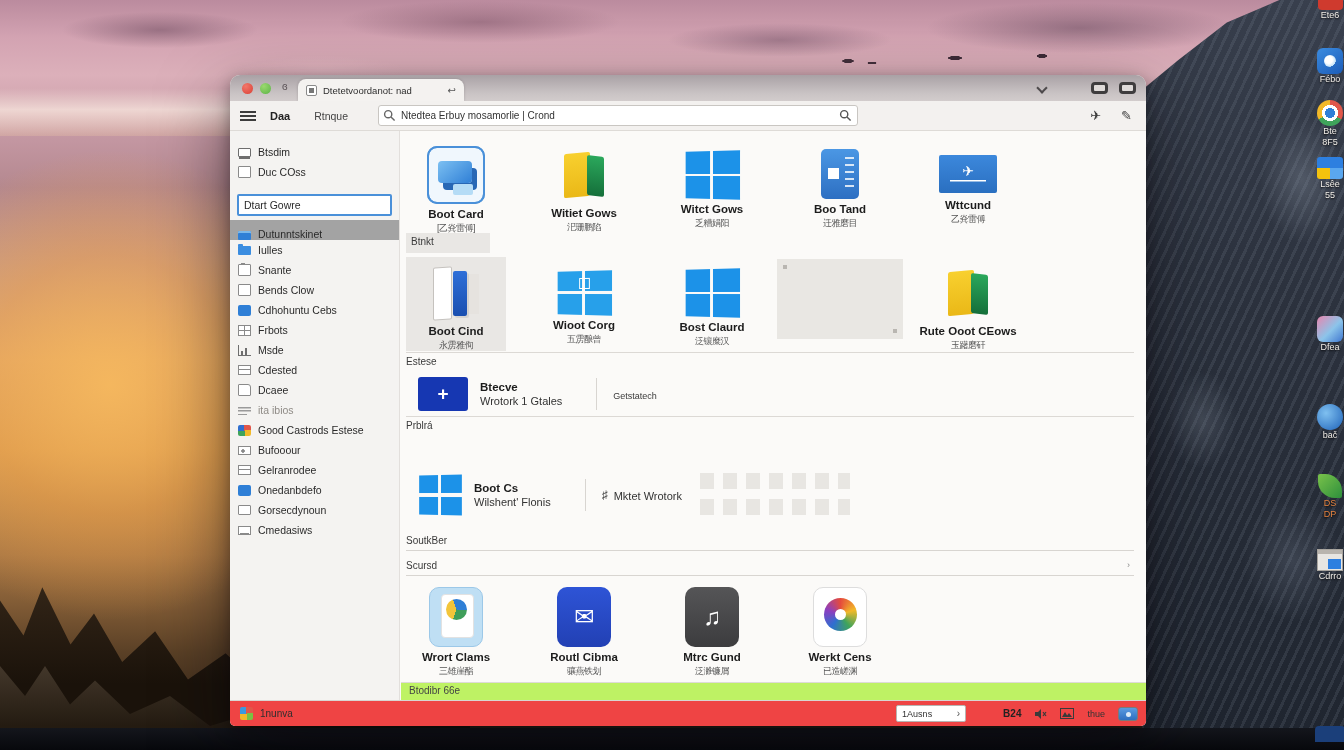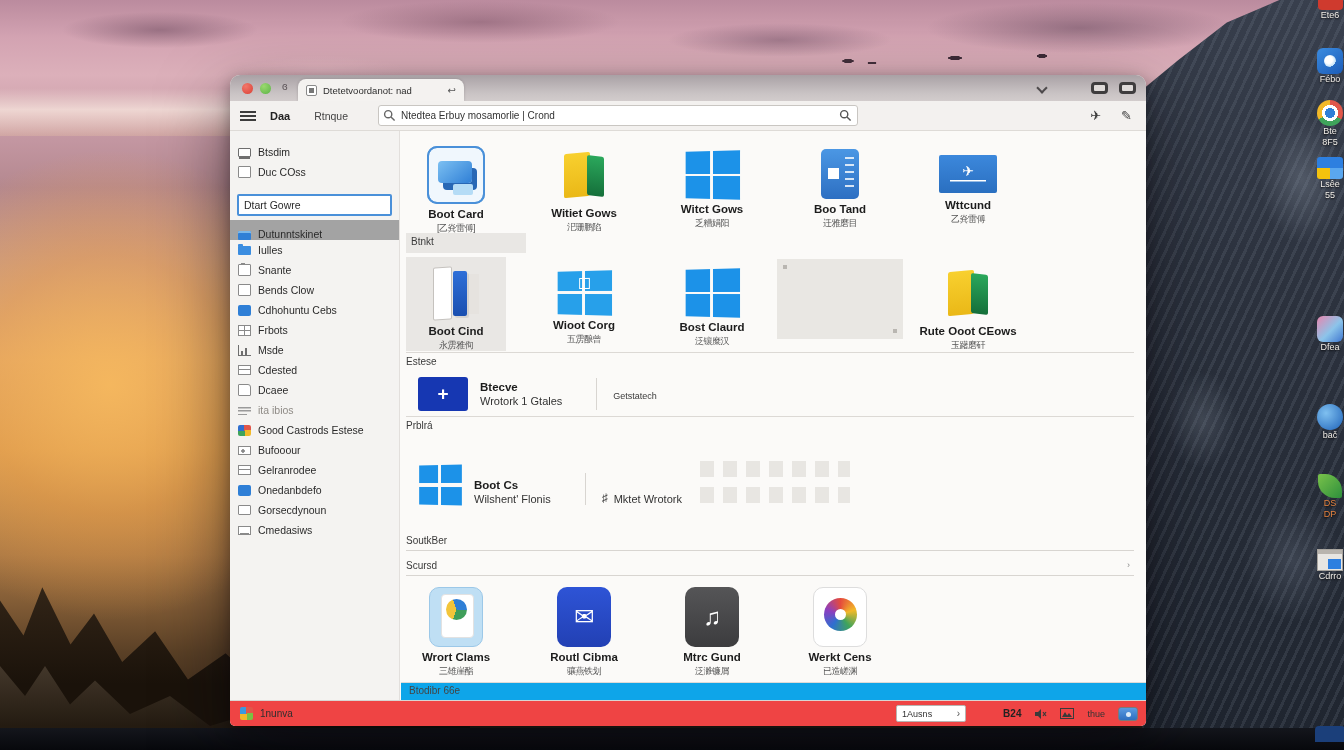--- a/index.html
+++ b/index.html
@@ -167,34 +167,34 @@
   .ticon[data-icon="signblue"]{width:58px;height:38px;flex:none;margin:14px auto 6px;border-radius:2px;
     background:linear-gradient(#fff,#fff) 50% 68%/36px 1.5px no-repeat,linear-gradient(180deg,#3c88dc,#2a6fc0);
     display:flex;align-items:center;justify-content:center;}
   .ticon[data-icon="signblue"]::after{content:"\2708";color:#fff;font-size:14px;margin-top:-6px;}
   .ticon[data-icon="door"]{width:48px;height:56px;flex:none;margin:6px auto 4px;
     background:linear-gradient(#e6e3df,#e6e3df) 36px 9px/11px 40px no-repeat;}
   .ticon[data-icon="door"]::before{content:"";position:absolute;left:1px;top:2px;width:17px;height:51px;background:#fff;border:1px solid #c5c2be;border-radius:2px;transform:skewY(-3deg);}
   .ticon[data-icon="door"]::after{content:"";position:absolute;left:21px;top:6px;width:14px;height:45px;background:linear-gradient(180deg,#2e6fd8,#1a4fb0);border-radius:2px;box-shadow:2px 2px 0 rgba(0,0,0,.08);}
 
   
-  .band{position:absolute;left:5px;top:102px;width:120px;height:20px;background:#e9e7e4;font-size:10px;color:#3a3a3a;padding:3px 0 0 5px;}
+  .band{position:absolute;left:5px;top:102px;width:84px;height:20px;background:#e9e7e4;font-size:10px;color:#3a3a3a;padding:3px 0 0 5px;}
   .sec{position:absolute;left:5px;right:12px;font-size:10px;color:#3a3a3a;}
   .sec.topline{border-top:1px solid #dcd9d5;padding-top:3px;}
   .sec.underline{border-bottom:1px solid #d8d5d1;padding-bottom:4px;}
   .sec-sastod{top:221px;}
   .sec-prblra{top:285px;}
   .sec-soutkber{top:404px;}
   .sec-scursd{top:429px;}
   .sec .sec-arrow{position:absolute;right:4px;top:0;font-size:9px;color:#8a8a8a;}
 
   
   .mrow{position:absolute;left:5px;right:12px;display:flex;align-items:center;}
   .mrow.media{top:242px;height:42px;}
-  .mrow.detail{top:318px;height:56px;align-items:flex-end;}
+  .mrow.detail{top:336px;height:56px;}
   .micon{position:relative;flex:none;}
   .micon[data-icon="signdark"]{width:50px;height:34px;background:#1637b2;border-radius:3px;margin-left:12px;display:flex;align-items:center;justify-content:center;}
   .micon[data-icon="signdark"]::after{content:"+";color:#fff;font-size:19px;font-weight:bold;}
   .micon[data-icon="win44"]{width:44px;height:40px;margin-left:12px;}
   .micon[data-icon="win22"]{width:22px;height:20px;}
   .mtexts{margin-left:12px;}
   .mtitle{display:block;font-size:11.5px;font-weight:bold;color:#1c1c1c;}
   .msub{display:block;font-size:11px;color:#333;margin-top:2px;}
   .vdiv{width:1px;height:32px;background:#d8d5d1;margin-left:34px;flex:none;}
   .badgegrp{margin-left:16px;text-align:center;}
@@ -211,21 +211,21 @@
   .ticon[data-icon="globeapp"]::before{content:"";position:absolute;left:11px;top:6px;width:31px;height:42px;background:#fff;border:1px solid #e2e2e2;border-radius:4px;}
   .ticon[data-icon="globeapp"]::after{content:"";position:absolute;left:16px;top:11px;width:21px;height:21px;border-radius:50%;background:conic-gradient(from 200deg,#f3c53a 0 140deg,#2f7fd6 140deg 250deg,#3f9e5a 250deg 360deg);}
   .ticon[data-icon="mailapp"]{width:54px;height:54px;flex:none;margin:2px auto 4px;border-radius:10px;background:linear-gradient(180deg,#2e54d6,#2240b4);display:flex;align-items:center;justify-content:center;}
   .ticon[data-icon="mailapp"]::after{content:"\2709";color:#fff;font-size:24px;}
   .ticon[data-icon="musicapp"]{width:54px;height:54px;flex:none;margin:2px auto 4px;border-radius:10px;background:linear-gradient(180deg,#555557,#3c3c3e);display:flex;align-items:center;justify-content:center;}
   .ticon[data-icon="musicapp"]::after{content:"\266B";color:#fff;font-size:24px;}
   .ticon[data-icon="lensapp"]{width:54px;height:54px;flex:none;margin:2px auto 4px;border-radius:10px;background:#fff;border:1px solid #ddd;}
   .ticon[data-icon="lensapp"]::before{content:"";position:absolute;left:10px;top:10px;width:33px;height:33px;border-radius:50%;background:conic-gradient(#e54b3c,#f2b928,#3fa45b,#2f6fd0,#8b3fc0,#e54b3c);}
   .ticon[data-icon="lensapp"]::after{content:"";position:absolute;left:21px;top:21px;width:11px;height:11px;border-radius:50%;background:#fff;}
 
-  .cfooter{position:absolute;left:0;right:0;bottom:0;height:18px;border-top:1px solid #dedbd7;background:#0ea5e9;font-size:10px;color:#444;padding:2px 0 0 8px;}
+  .cfooter{position:absolute;left:0;right:0;bottom:0;height:18px;border-top:1px solid #dedbd7;background:#bef264;font-size:10px;color:#444;padding:2px 0 0 8px;}
 
   
   .statusbar{position:absolute;left:0;right:0;bottom:0;height:26px;background:#ef4444;border-top:1px solid #d8d5d2;display:flex;align-items:center;padding:0 8px 0 10px;}
   .startlogo{width:13px;height:13px;border-radius:2px;background:conic-gradient(#e1574a 0 25%,#7ac143 0 50%,#f2b928 0 75%,#3b99e0 0);flex:none;cursor:pointer;}
   .startlabel{font-size:10px;color:#2e2e2e;margin-left:7px;cursor:pointer;}
   .sb-right{margin-left:auto;display:flex;align-items:center;gap:13px;}
   .langbox{width:70px;height:17px;border:1px solid #b8b5b2;border-radius:2px;background:#fff;display:flex;align-items:center;padding:0 5px;font-size:9px;color:#333;cursor:pointer;margin-right:24px;}
   .langbox .caret{margin-left:auto;font-size:10px;color:#555;}
   .sbtime{font-size:10px;font-weight:bold;color:#222;}
   .sbnet{font-size:9px;color:#333;}

